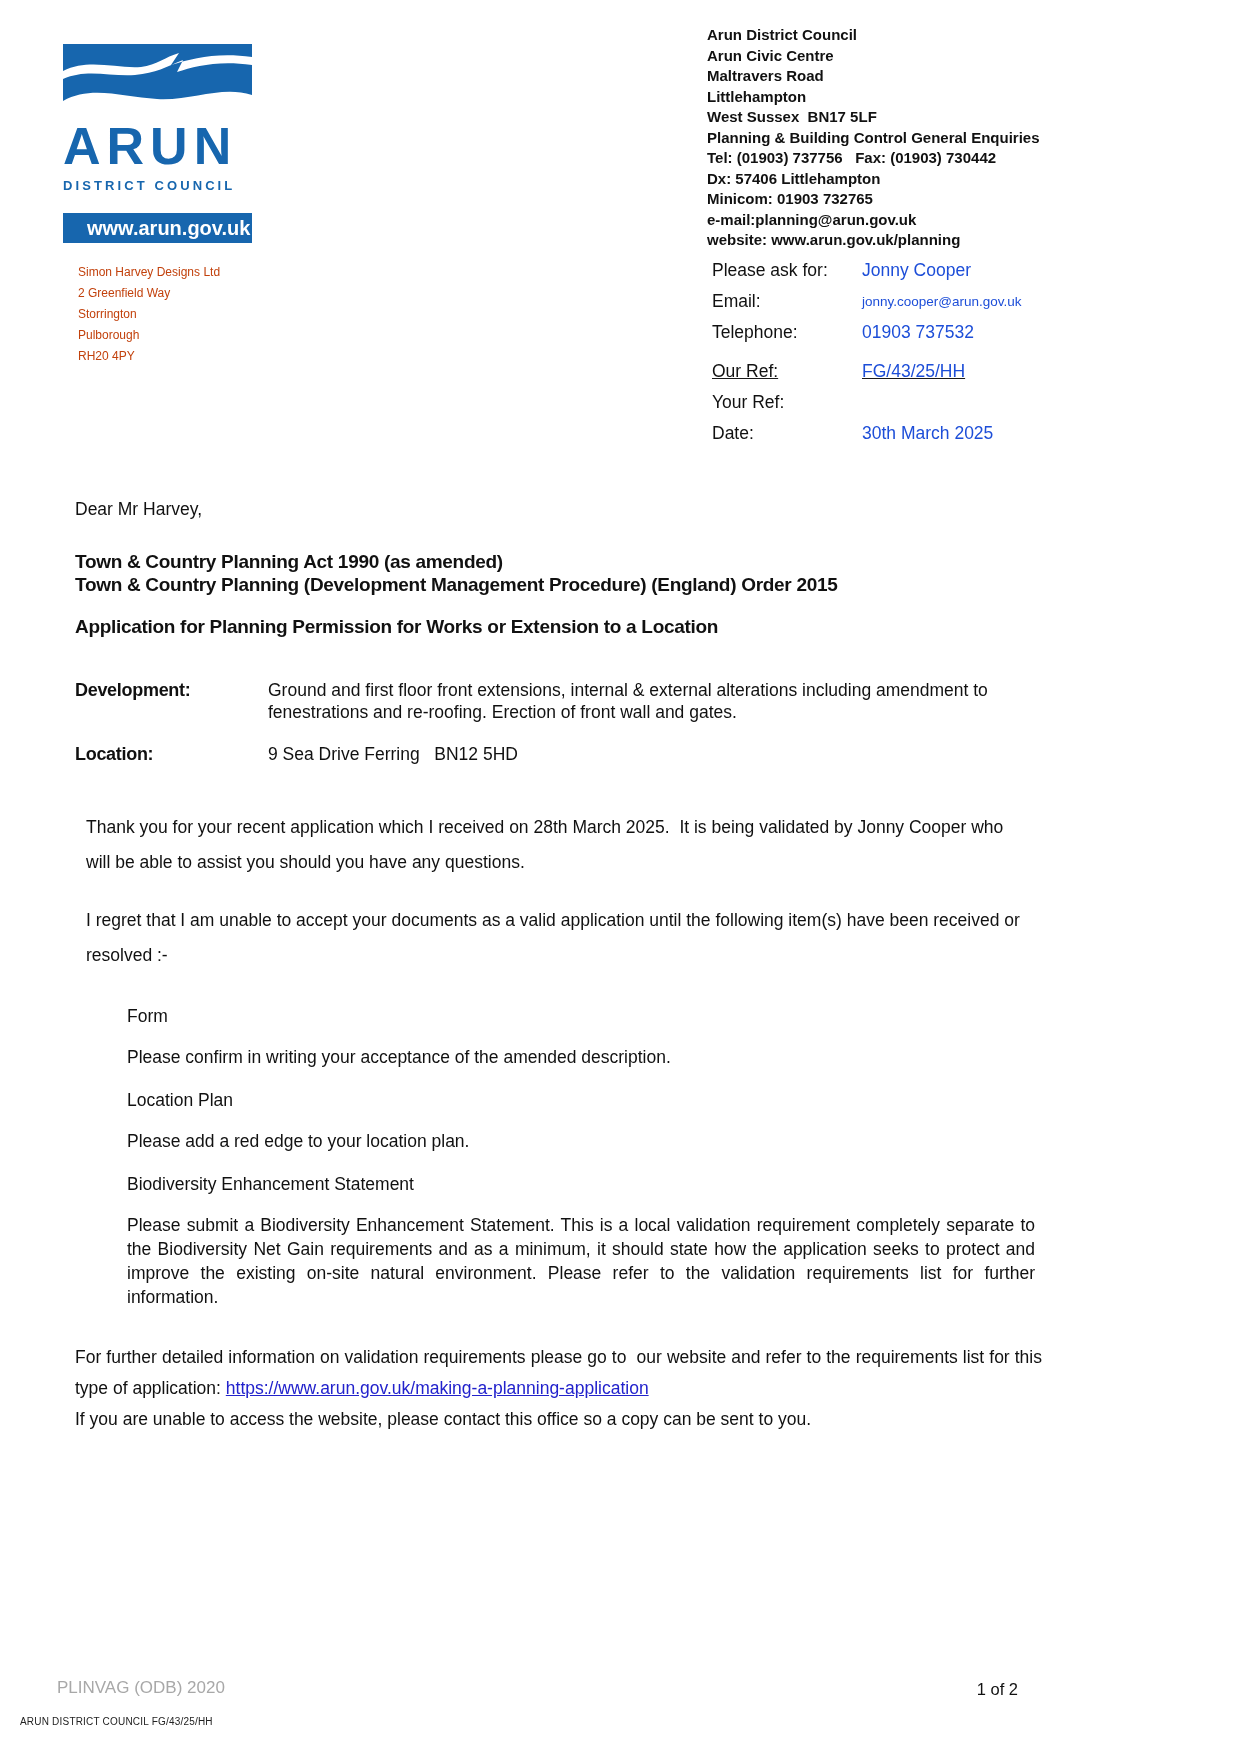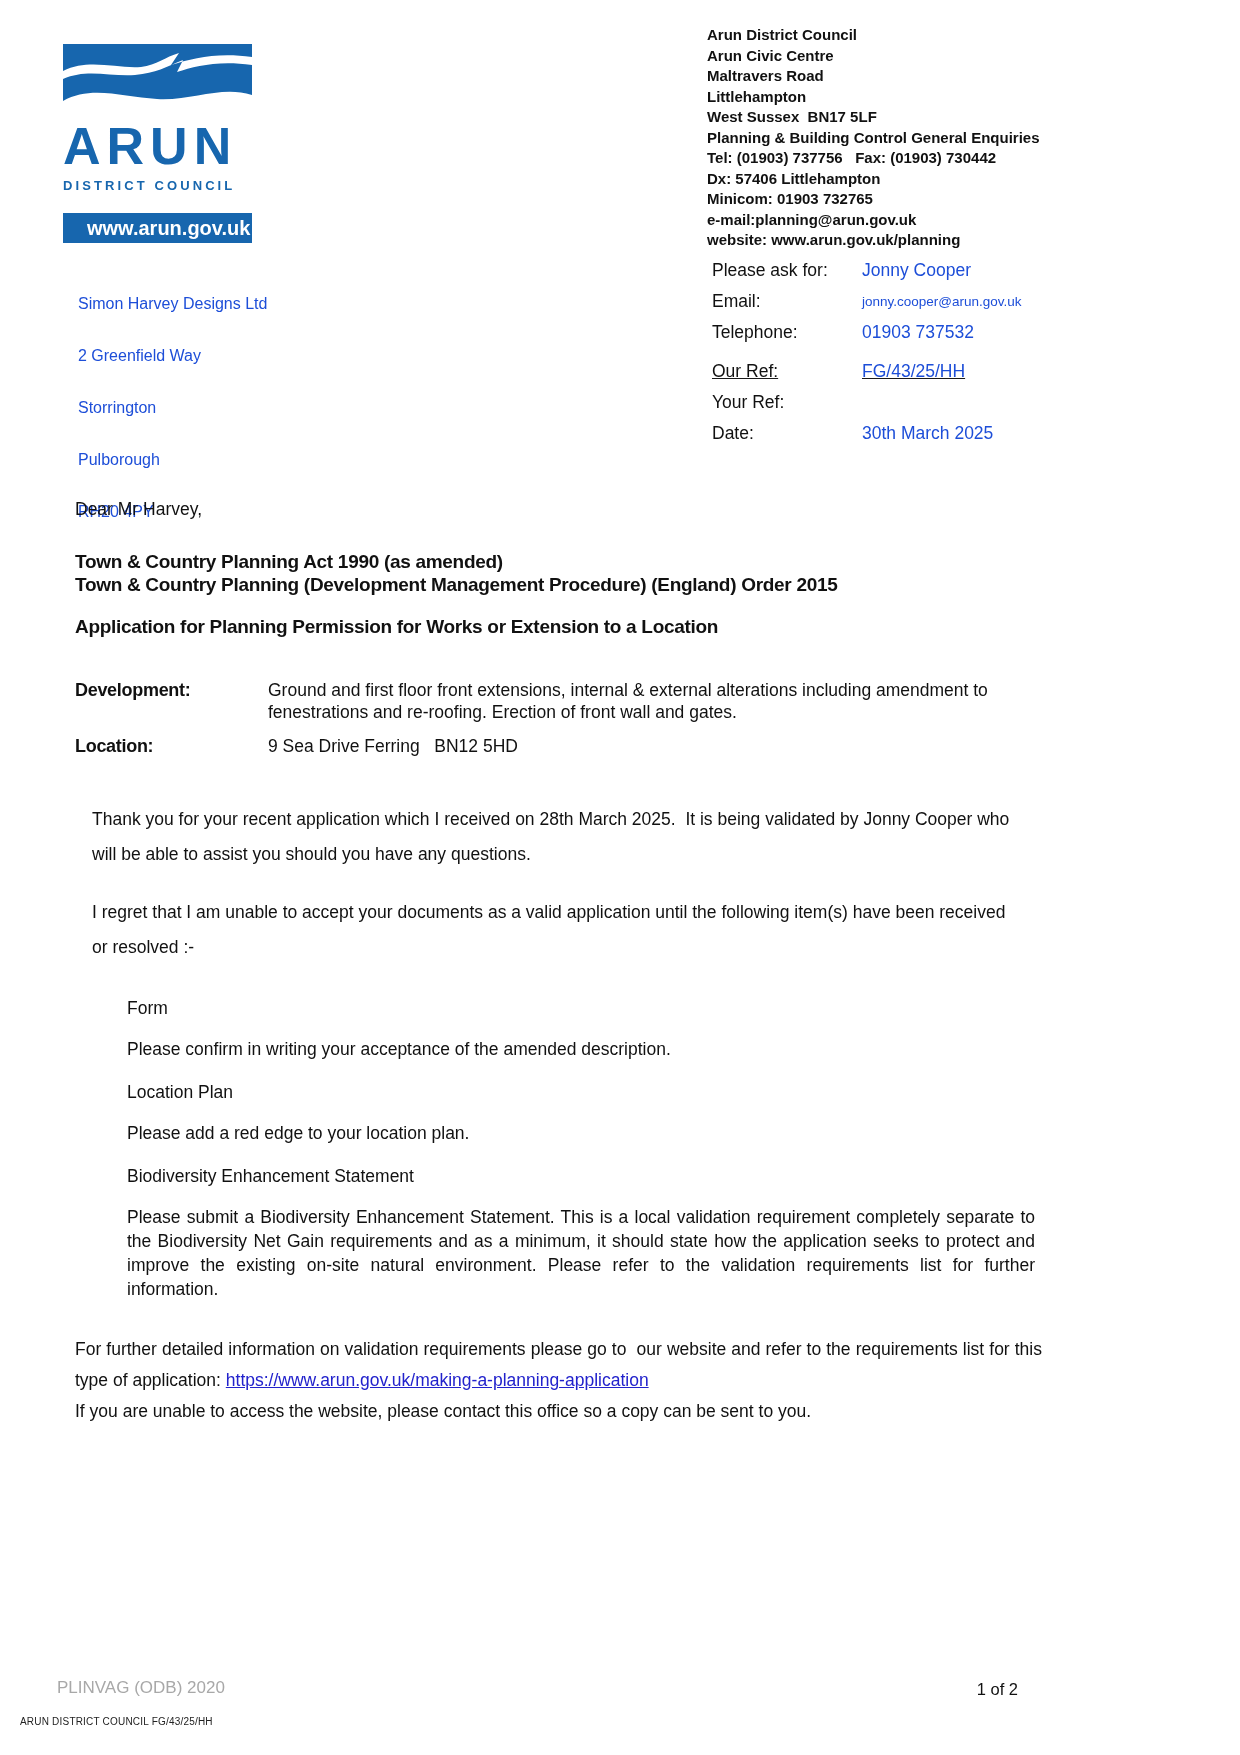--- a/index.html
+++ b/index.html
@@ -21,42 +21,42 @@
   .logo-bar{
     margin-top:20px;width:189px;height:30px;background:#1766AE;color:#ffffff;
     font-size:20px;font-weight:700;line-height:30px;padding-left:24px;
     box-sizing:border-box;white-space:nowrap;
   }
   
   .council-block{position:absolute;left:707px;top:25px;width:420px;}
   .council-line{font-size:15px;font-weight:700;line-height:20.5px;color:#111;white-space:pre;}
   
   .recipient-block{position:absolute;left:78px;top:262px;}
-  .recipient-line{font-size:16px;line-height:21px;color:#1d4ed8;margin-top:31px;}
+  .recipient-line{font-size:12px;line-height:21px;color:#c2410c;}
   
   .contact-block{position:absolute;left:712px;top:260px;width:480px;}
   .contact-row{display:flex;margin-bottom:10px;}
   .contact-row.gap-above{margin-top:18px;text-decoration:underline;}
   .contact-label{width:150px;font-size:17.5px;color:#111;flex:none;}
   .contact-value{font-size:17.5px;color:#1d4ed8;white-space:pre;}
   .contact-value.small{font-size:13.5px;padding-top:3px;}
   
   .letter-body{position:absolute;left:75px;top:498px;width:967px;color:#111;}
   .salutation{font-size:17.5px;line-height:22px;margin:0;}
   .act-heading{margin-top:31px;}
   .act-line{font-size:19px;font-weight:700;letter-spacing:-0.3px;line-height:22.5px;white-space:nowrap;}
   .application-heading{
     margin-top:20px;font-size:19px;font-weight:700;letter-spacing:-0.3px;line-height:22px;
   }
   .dev-table{margin-top:41px;}
   .dev-row{display:flex;}
-  .dev-row.loc{margin-top:12px;}
+  .dev-row.loc{margin-top:20px;}
   .dev-label{width:193px;flex:none;font-size:18px;font-weight:700;letter-spacing:-0.3px;line-height:22px;}
   .dev-value{width:720px;font-size:17.5px;line-height:22px;white-space:pre-wrap;}
-  .para{font-size:17.5px;line-height:35px;margin:17px;white-space:pre-wrap;}
+  .para{font-size:17.5px;line-height:35px;margin:11px;white-space:pre-wrap;}
   .para.thanks{margin-top:45px;}
   .para.regret{margin-top:23px;}
   .items{margin-top:32px;margin-left:52px;}
   .item-heading{font-size:17.5px;line-height:22px;}
   .item-text{font-size:17.5px;line-height:22px;margin-top:19px;}
   .item-heading.mt{margin-top:21px;}
   .item-text.block{
     margin-top:18px;width:908px;line-height:24px;text-align:justify;
   }
   .closing{

